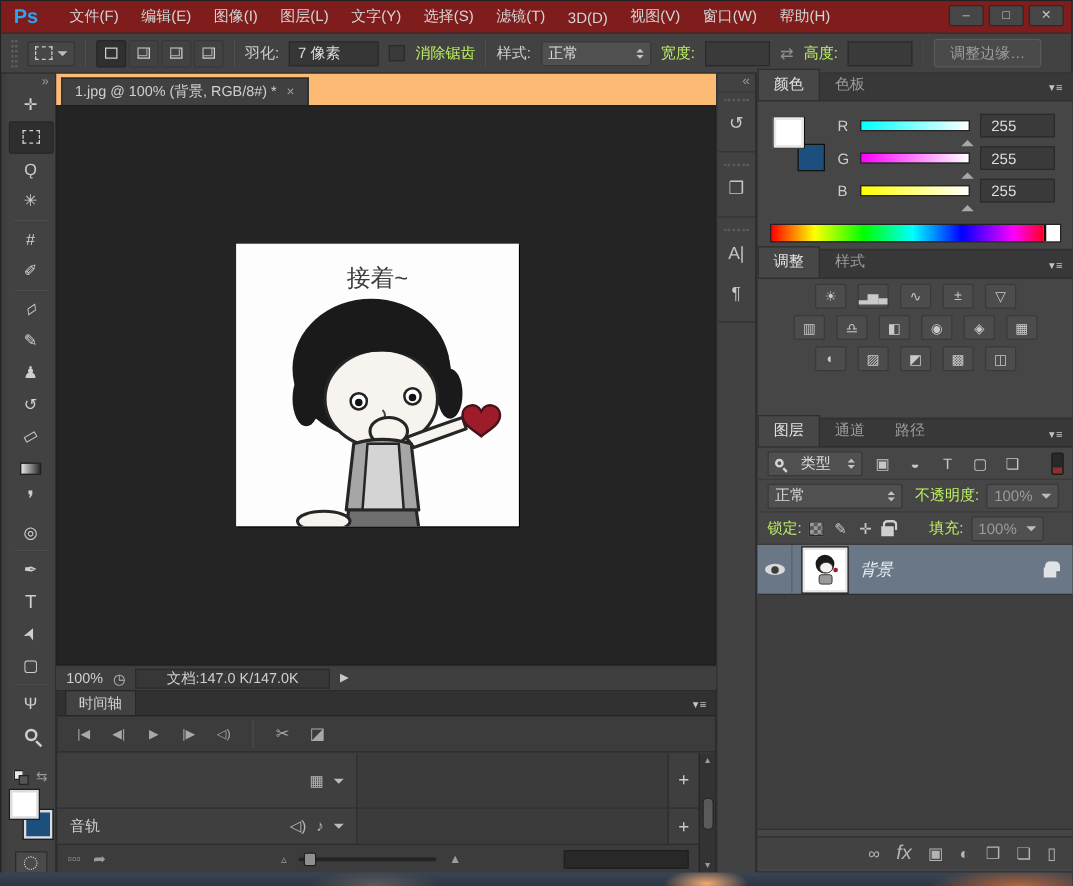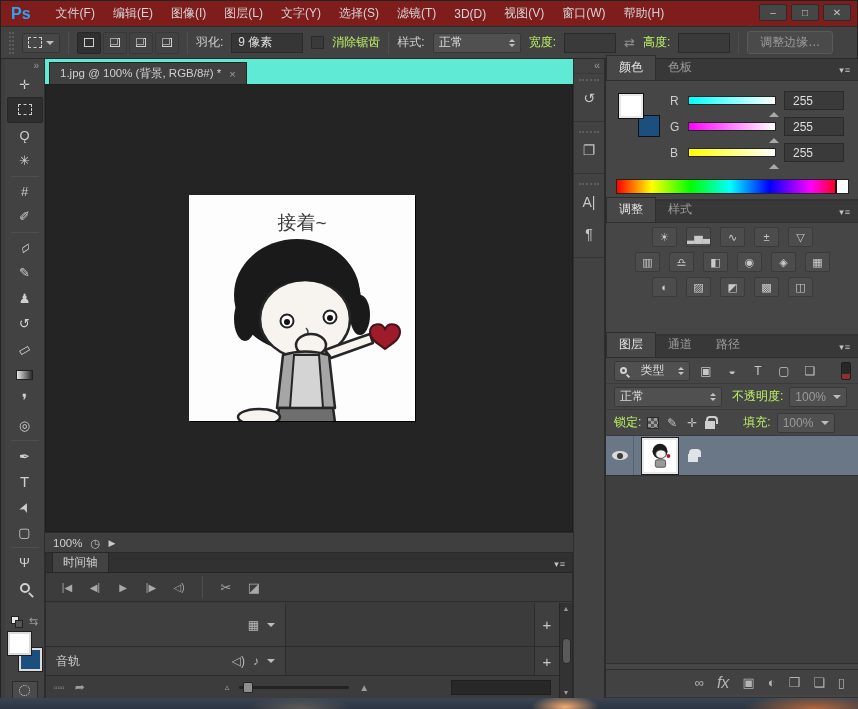--- a/index.html
+++ b/index.html
@@ -58,21 +58,21 @@
   .minifg .a { position:absolute; left:0; top:0; width:8px; height:8px; background:#e9e9e9; border:1px solid #222; }
   .minifg .b { position:absolute; left:4px; top:4px; width:8px; height:8px; background:#555; border:1px solid #222; }
   .swatches { position:relative; width:34px; height:40px; margin-top:4px; }
   .fg { position:absolute; left:0; top:0; width:23px; height:23px; border:2px solid #dcdcdc; outline:1px solid #1e1e1e; }
   .bg { position:absolute; right:0; bottom:0; width:23px; height:23px; border:2px solid #dcdcdc; outline:1px solid #1e1e1e; }
   .qmask { margin-top:10px; width:26px; height:18px; border:1px solid #2c2c2c; background:#4a4a4a; display:flex; align-items:center; justify-content:center; }
   .qmask span { width:11px; height:11px; border:1px dotted #d2d2d2; border-radius:50%; display:block; }
 
   
   .docarea { position:absolute; left:44px; top:58px; width:528px; height:493px; display:flex; flex-direction:column; }
-  .tabbar { height:25px; background:#5eead4; display:flex; align-items:flex-end; }
+  .tabbar { height:25px; background:#fdba74; display:flex; align-items:flex-end; }
   .doctab { background:#404040; border:1px solid #262626; border-bottom:none; height:22px; display:flex; align-items:center; gap:8px; padding:0 10px; color:#cfcfcf; font-size:11.5px; margin-left:4px; }
   .doctab .x { color:#9f9f9f; font-size:11px; }
   .canvas { flex:1; background:#242424; position:relative; border:1px solid #1f1f1f; }
   .artwork { position:absolute; left:143px; top:110px; width:226px; height:226px; background:#fdfdfd; box-shadow:1px 1px 0 #000; }
   .statusbar { height:20px; background:#3f3f3f; border-top:1px solid #2b2b2b; display:flex; align-items:center; gap:8px; padding:0 8px; color:#cfcfcf; font-size:11.5px; }
   .statuswell { background:#373737; border:1px solid #2b2b2b; height:16px; display:flex; align-items:center; padding:0 24px; }
   .statusarrow { color:#c9c9c9; font-size:9px; }
 
   
   .timeline { position:absolute; left:44px; top:551px; width:528px; height:149px; background:#3c3c3c; border:1px solid #2a2a2a; }
@@ -202,21 +202,21 @@
           <span class="sqa"></span>
           <span class="sqb"></span>
         </span>
       <span class="mode">
           <span class="sqa"></span>
           <span class="sqb"></span>
         </span>
     </span>
     <span class="vsep"></span>
     <span class="lbl">羽化:</span>
-    <span class="well" style="width:72px">9 像素</span>
+    <span class="well" style="width:72px">7 像素</span>
     <span class="chk"></span>
     <span class="lbl dim">消除锯齿</span>
     <span class="vsep"></span>
     <span class="lbl">样式:</span>
     <span class="combo" style="width:88px">
       <span>正常</span>
       <span class="spin">
           <i class="u"></i>
           <i class="d"></i>
         </span>
@@ -341,20 +341,21 @@
           <path d="M105,160 L130,160 L134,213 L101,213 Z" fill="#d4d4d4" stroke="#262626" stroke-width="2"></path>
           <path d="M90,213 L144,213 L147,234 L118,232 L115,234 L87,232 Z" fill="#6f6f6f" stroke="#262626" stroke-width="2.5" stroke-linejoin="round"></path>
           <ellipse cx="70" cy="222" rx="21" ry="8" fill="#f7f3ef" stroke="#262626" stroke-width="2.5"></ellipse>
           <path d="M114,232 L113,250 Q113,257 121,257 Q128,257 127,250 L126,232 Z" fill="#f7f3ef" stroke="#262626" stroke-width="2.5"></path>
         </svg>
       </div>
     </div>
     <div class="statusbar">
       <span>100%</span>
       <span style="color:#b9b9b9">◷</span>
+      <span class="statuswell">文档:147.0 K/147.0K</span>
       <span class="statusarrow">▶</span>
     </div>
   </div>
 
   <div class="timeline">
     <div class="tl-head">
       <span class="tl-tab">时间轴</span>
       <span class="pmenu">▾≡</span>
     </div>
     <div class="tl-ctl">
@@ -546,20 +547,21 @@
             </span>
           <span class="lthumb">
             <svg width="32" height="32" viewBox="0 0 34 34">
               <rect width="34" height="34" fill="#fff"></rect>
               <circle cx="17" cy="12" r="8" fill="#1a1a1a"></circle>
               <ellipse cx="18" cy="15" rx="5.5" ry="4.5" fill="#f5f1ed" stroke="#333" stroke-width="0.8"></ellipse>
               <rect x="12" y="21" width="11" height="8" rx="2" fill="#9a9a9a" stroke="#333" stroke-width="0.8"></rect>
               <circle cx="26" cy="17" r="2" fill="#9e1b2a"></circle>
             </svg>
           </span>
+          <span class="lname">背景</span>
           <span class="i-lock"></span>
         </div>
       </div>
       <div class="lbottom">
         <span class="lbicon">∞</span>
         <span class="lbicon fx">fx</span>
         <span class="lbicon">▣</span>
         <span class="lbicon">◐</span>
         <span class="lbicon">❒</span>
         <span class="lbicon">❏</span>

